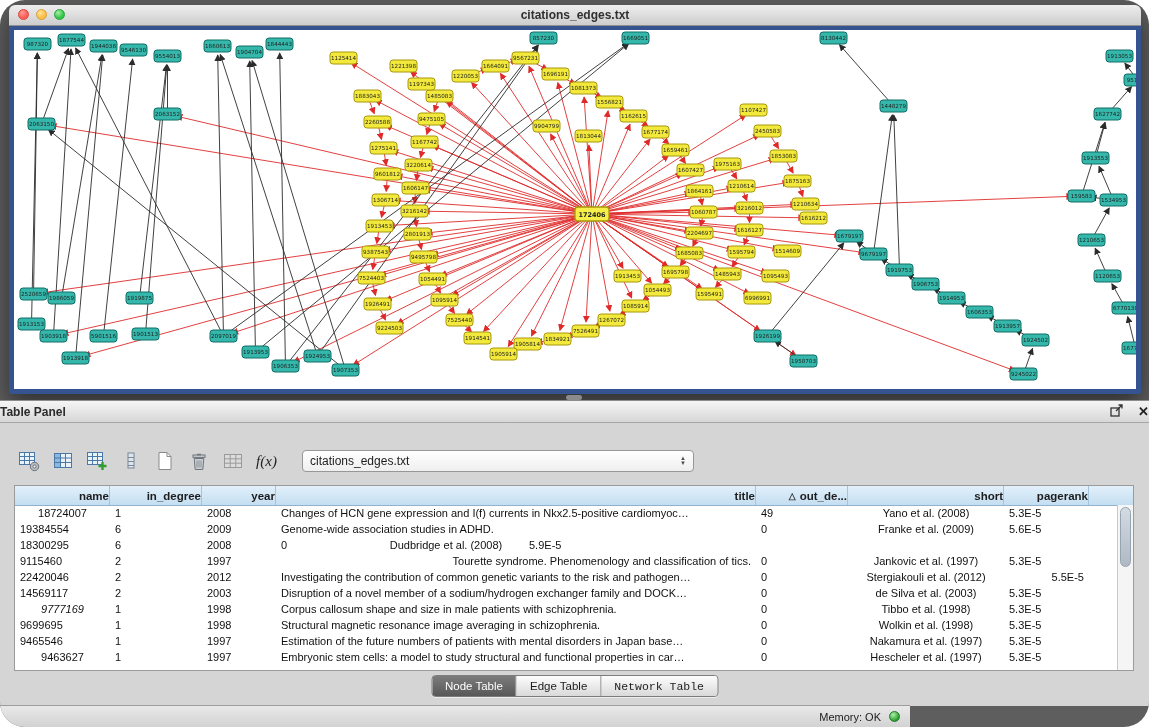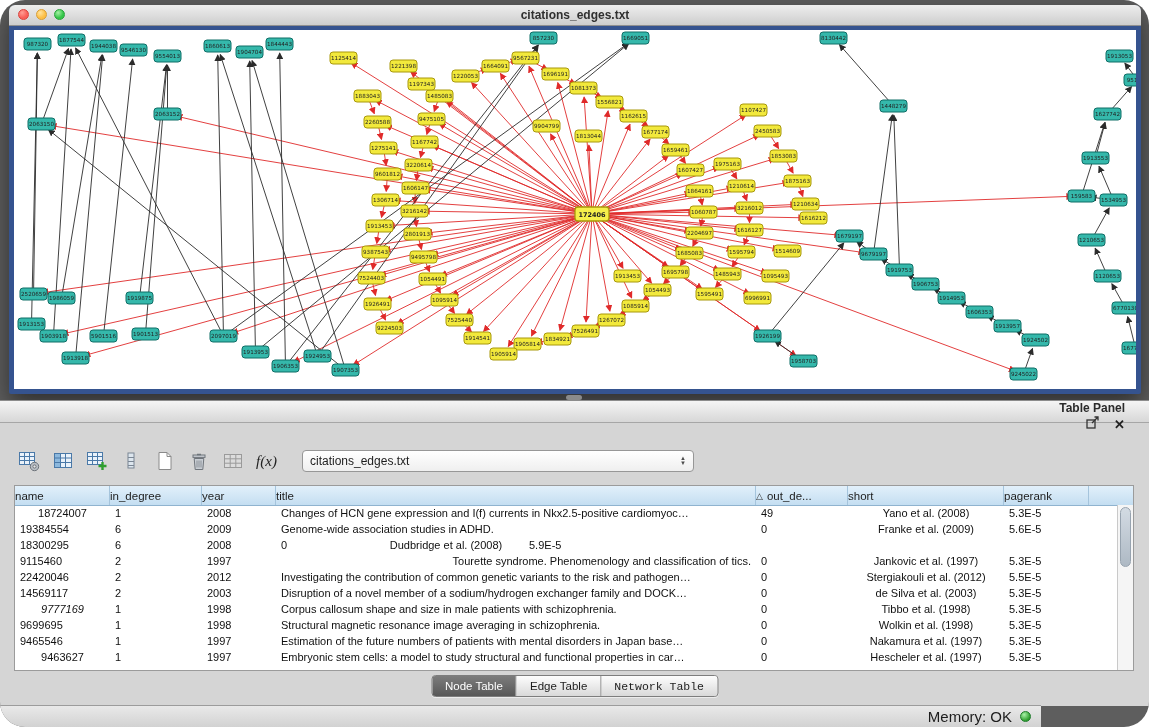--- a/index.html
+++ b/index.html
@@ -26,56 +26,56 @@
   .node-h{fill:#f6ef4a;stroke:#a8980a;stroke-width:1.3;}
   .node-label{font-size:5.6px;fill:#222;font-family:"DejaVu Sans",sans-serif;text-anchor:middle;}
   .hub-label{font-size:6.5px;font-weight:bold;}
 
   
   #splitter-dot{position:absolute;left:566px;top:395px;width:16px;height:5px;border-radius:3px;background:#8b8b8b;}
 
   
   #table-panel{position:absolute;left:0;top:400px;width:1149px;height:305px;background:#d5d5d5;border-top:1px solid #8c8c8c;}
   #panel-header{height:21px;background:linear-gradient(#f5f5f5,#d7d7d7);border-bottom:1px solid #a6a6a6;
-    display:flex;align-items:flex-end;padding:0 24px;flex-direction:column;}
+    display:flex;align-items:center;padding:0 0;}
   #panel-title{font-size:12px;font-weight:bold;color:#2b2b2b;}
   .panel-header-icons{margin-left:auto;display:flex;align-items:center;gap:14px;}
   #panel-close{font-size:13px;font-weight:bold;color:#222;cursor:default;line-height:13px;}
 
   #toolbar{position:absolute;left:16px;top:46px;display:flex;align-items:center;gap:9px;height:28px;}
   .tool-btn{width:25px;height:26px;display:flex;align-items:center;justify-content:center;border-radius:4px;}
   .fx{font-family:"Liberation Serif",serif;font-style:italic;font-size:15px;color:#222;}
   #dropdown{margin-left:14px;width:392px;height:22px;box-sizing:border-box;background:linear-gradient(#ffffff,#efefef);
     border:1px solid #979797;border-radius:4px;display:flex;align-items:center;padding:0 7px;font-size:12px;color:#1d1d1d;}
   .combo-arrows{margin-left:auto;display:flex;flex-direction:column;font-size:6px;line-height:5.5px;color:#4c4c4c;}
 
   #table{position:absolute;left:14px;top:84px;width:1120px;height:186px;background:#ffffff;border:1px solid #9b9b9b;
     box-sizing:border-box;overflow:hidden;}
   #thead{display:flex;height:19px;background:linear-gradient(#e2f0fb,#c4def1);border-bottom:1px solid #8fb3cf;}
-  .hcell{box-sizing:border-box;border-right:1px solid #a5c4dc;display:flex;align-items:center;justify-content:flex-start;
-    font-size:11.5px;color:#1d1d1d;white-space:nowrap;overflow:hidden;}
+  .hcell{box-sizing:border-box;border-right:1px solid #a5c4dc;display:flex;align-items:center;justify-content:flex-end;
+    font-size:11.5px;color:#1d1d1d;white-space:nowrap;overflow:hidden;font-weight:bold;}
   .hcell .sortglyph{font-size:9px;margin-right:4px;color:#333;}
   #tbody{position:absolute;left:0;top:19px;right:15px;bottom:0;overflow:hidden;}
   .trow{display:flex;height:16px;align-items:center;font-size:11px;color:#101010;}
   .cell{box-sizing:border-box;padding:0 5px;white-space:nowrap;overflow:hidden;}
   .vscroll{position:absolute;top:19px;right:0;bottom:0;width:15px;background:#f5f5f5;border-left:1px solid #c9c9c9;}
   .vthumb{position:absolute;left:2px;right:2px;top:2px;height:58px;border-radius:6px;
     background:linear-gradient(#d3dbe3,#aeb9c4);border:1px solid #97a3af;}
 
   #tabs{position:absolute;left:50%;transform:translateX(-50%);top:274px;display:flex;border:1px solid #7d7d7d;
     border-radius:4px;overflow:hidden;box-shadow:0 1px 0 rgba(255,255,255,.55);}
   .tab{height:20px;padding:0 13px;font-size:11.5px;display:flex;align-items:center;
     background:linear-gradient(#fdfdfd,#d9d9d9);color:#1d1d1d;border-right:1px solid #8a8a8a;}
   .tab:last-child{border-right:none;font-family:Liberation Mono, monospace;}
   .tab.active{background:linear-gradient(#7c7c7c,#585858);color:#ffffff;}
 
   
-  #statusbar{position:absolute;left:0;top:705px;width:1041px;height:22px;box-sizing:border-box;
+  #statusbar{position:absolute;left:0;top:705px;width:910px;height:22px;box-sizing:border-box;
     background:linear-gradient(#e9e9e9,#d2d2d2);border-top:1px solid #9c9c9c;
-    display:flex;align-items:center;justify-content:flex-end;padding:0 10px;gap:8px;font-size:15px;color:#1d1d1d;}
+    display:flex;align-items:center;justify-content:flex-end;padding:0 10px;gap:8px;font-size:11px;color:#1d1d1d;}
   .mem-dot{width:11px;height:11px;border-radius:50%;box-sizing:border-box;
     background:radial-gradient(circle at 35% 30%,#a8f2a8,#2f9e2f 70%);border:1px solid #1c7a28;}
 </style>
 </head>
 <body>
 
 <div id="screen">
 
   <div id="app-window">
     <div id="titlebar">
@@ -646,21 +646,21 @@
             <div class="cell" style="width: 156px; text-align: center;">Jankovic et al. (1997)</div>
             <div class="cell" style="width: 85px; text-align: left;">5.3E-5</div>
           </div>
           <div class="trow">
             <div class="cell" style="width: 95px; text-align: left;">22420046</div>
             <div class="cell" style="width: 92px; text-align: left;">2</div>
             <div class="cell" style="width: 74px; text-align: left;">2012</div>
             <div class="cell" style="width: 480px; text-align: left;">Investigating the contribution of common genetic variants to the risk and pathogen…</div>
             <div class="cell" style="width: 92px; text-align: left;">0</div>
             <div class="cell" style="width: 156px; text-align: center;">Stergiakouli et al. (2012)</div>
-            <div class="cell" style="width: 85px; text-align: left;">5.5E-5</div>
+            <div class="cell" style="width: 85px; text-align: right;">5.5E-5</div>
           </div>
           <div class="trow">
             <div class="cell" style="width: 95px; text-align: left;">14569117</div>
             <div class="cell" style="width: 92px; text-align: left;">2</div>
             <div class="cell" style="width: 74px; text-align: left;">2003</div>
             <div class="cell" style="width: 480px; text-align: left;">Disruption of a novel member of a sodium/hydrogen exchanger family and DOCK…</div>
             <div class="cell" style="width: 92px; text-align: left;">0</div>
             <div class="cell" style="width: 156px; text-align: center;">de Silva et al. (2003)</div>
             <div class="cell" style="width: 85px; text-align: left;">5.3E-5</div>
           </div>

